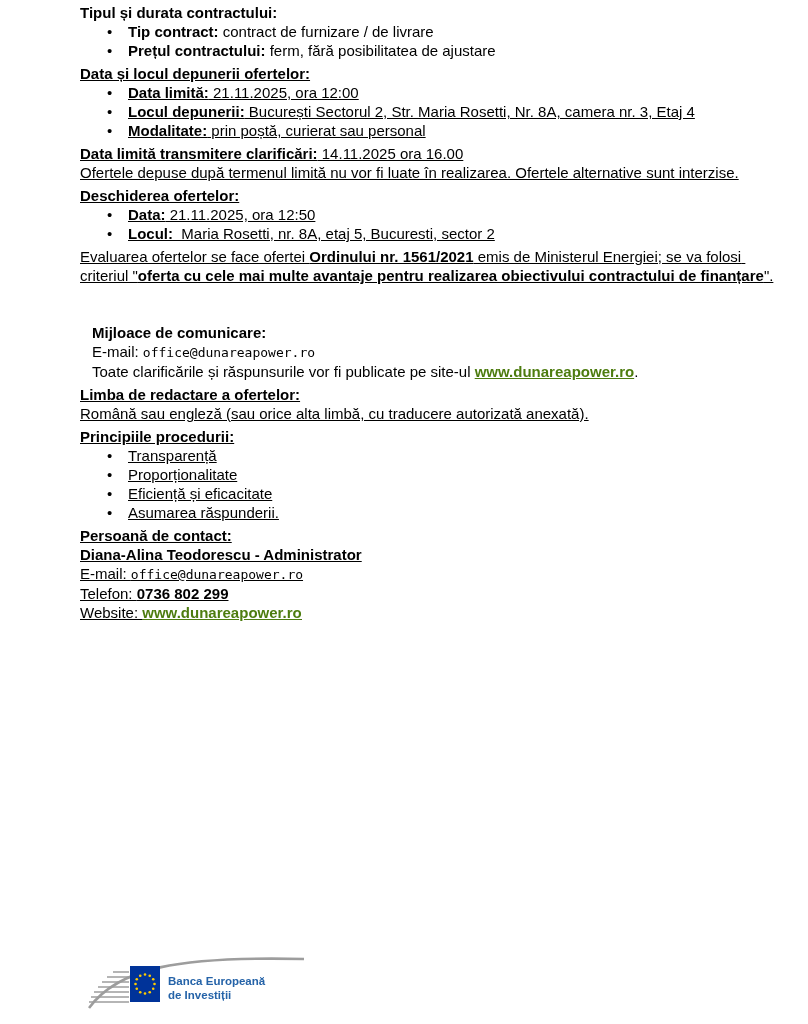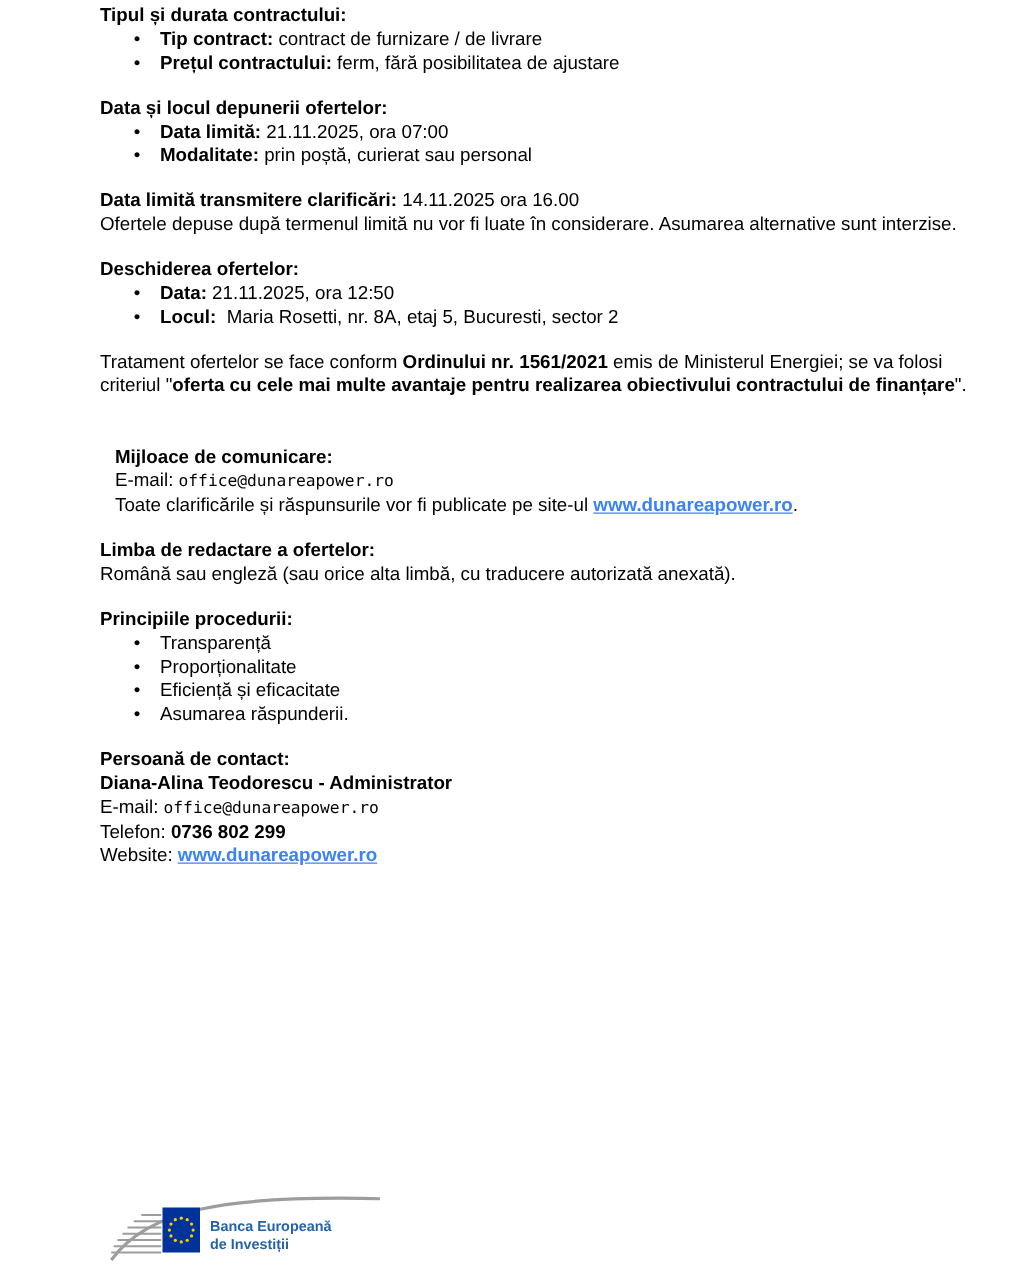--- a/index.html
+++ b/index.html
@@ -20,28 +20,28 @@
   .b { font-weight: bold; }
   ul.doc-list { margin: 0; padding: 0; list-style: none; }
   ul.doc-list li { position: relative; padding-left: 48px; }
   ul.doc-list li::before {
     content: "\2022";
     position: absolute;
     left: 27px;
     top: 0;
   }
   .pre { white-space: pre-wrap; }
-  .gap1 { margin-top: 17px; }
+  .gap1 { margin-top: 4px; text-decoration: underline; }
   .gap2 { margin-top: 38px; margin-left: 12px; }
   .email {
     font-family: "DejaVu Sans Mono", monospace;
     font-size: 13px;
   }
   a.doc-link {
-    color: #3b82f6;
+    color: #4d7c0f;
     font-weight: bold;
     text-decoration: underline;
     cursor: pointer;
     text-align: center;
   }
   .eib-logo {
     position: absolute;
     left: 88px;
     top: 954px;
   }
@@ -55,40 +55,41 @@
     <h3 class="b">Tipul și durata contractului:</h3>
     <ul class="doc-list">
       <li><span class="b pre">Tip contract:</span><span class="pre"> contract de furnizare / de livrare</span></li>
       <li><span class="b pre">Prețul contractului:</span><span class="pre"> ferm, fără posibilitatea de ajustare</span></li>
     </ul>
   </section>
 
   <section class="gap1">
     <h3 class="b">Data și locul depunerii ofertelor:</h3>
     <ul class="doc-list">
-      <li><span class="b pre">Data limită:</span><span class="pre"> 21.11.2025, ora 07:00</span></li>
+      <li><span class="b pre">Data limită:</span><span class="pre"> 21.11.2025, ora 12:00</span></li>
+      <li><span class="b pre">Locul depunerii:</span><span class="pre"> București Sectorul 2, Str. Maria Rosetti, Nr. 8A, camera nr. 3, Etaj 4</span></li>
       <li><span class="b pre">Modalitate:</span><span class="pre"> prin poștă, curierat sau personal</span></li>
     </ul>
   </section>
 
   <section class="gap1">
     <p><span class="b pre">Data limită transmitere clarificări:</span><span class="pre"> 14.11.2025 ora 16.00</span></p>
-    <p>Ofertele depuse după termenul limită nu vor fi luate în considerare. Asumarea alternative sunt interzise.</p>
+    <p>Ofertele depuse după termenul limită nu vor fi luate în realizarea. Ofertele alternative sunt interzise.</p>
   </section>
 
   <section class="gap1">
     <h3 class="b">Deschiderea ofertelor:</h3>
     <ul class="doc-list">
       <li><span class="b pre">Data:</span><span class="pre"> 21.11.2025, ora 12:50</span></li>
       <li><span class="b pre">Locul:</span><span class="pre">  Maria Rosetti, nr. 8A, etaj 5, Bucuresti, sector 2</span></li>
     </ul>
   </section>
 
   <section class="gap1">
-    <p><span class="pre">Tratament ofertelor se face conform </span><span class="b pre">Ordinului nr. 1561/2021</span><span class="pre"> emis de Ministerul Energiei; se va folosi criteriul "</span><span class="b pre">oferta cu cele mai multe avantaje pentru realizarea obiectivului contractului de finanțare</span><span class="pre">".</span></p>
+    <p><span class="pre">Evaluarea ofertelor se face ofertei </span><span class="b pre">Ordinului nr. 1561/2021</span><span class="pre"> emis de Ministerul Energiei; se va folosi criteriul "</span><span class="b pre">oferta cu cele mai multe avantaje pentru realizarea obiectivului contractului de finanțare</span><span class="pre">".</span></p>
   </section>
 
   <section class="gap2">
     <h3 class="b">Mijloace de comunicare:</h3>
     <p><span class="pre">E-mail: </span><span class="email">office@dunareapower.ro</span></p>
     <p><span class="pre">Toate clarificările și răspunsurile vor fi publicate pe site-ul </span><a class="doc-link">www.dunareapower.ro</a><span class="pre">.</span></p>
   </section>
 
   <section class="gap1">
     <h3 class="b">Limba de redactare a ofertelor:</h3>

